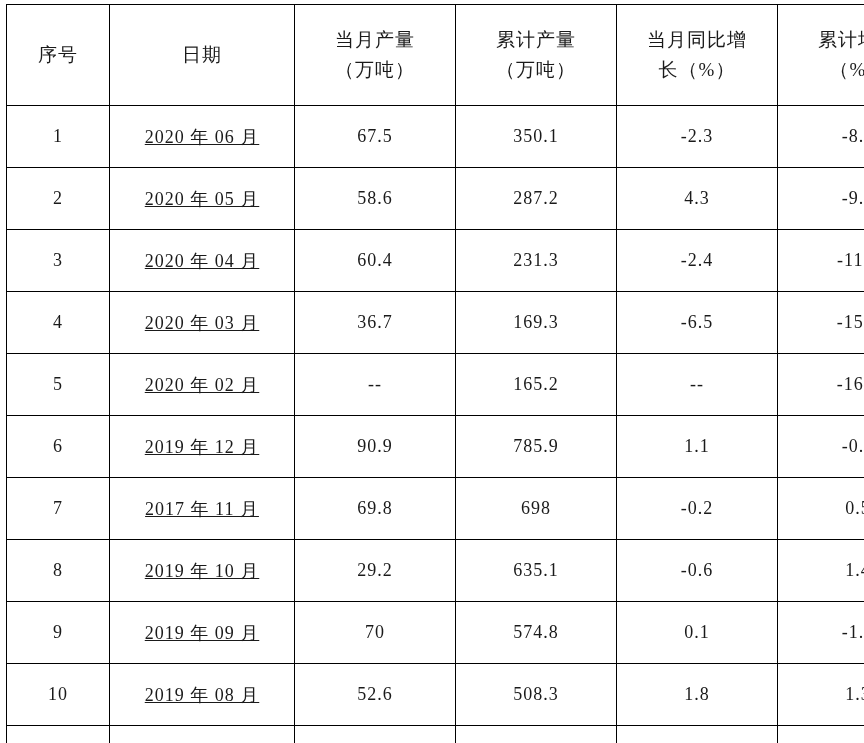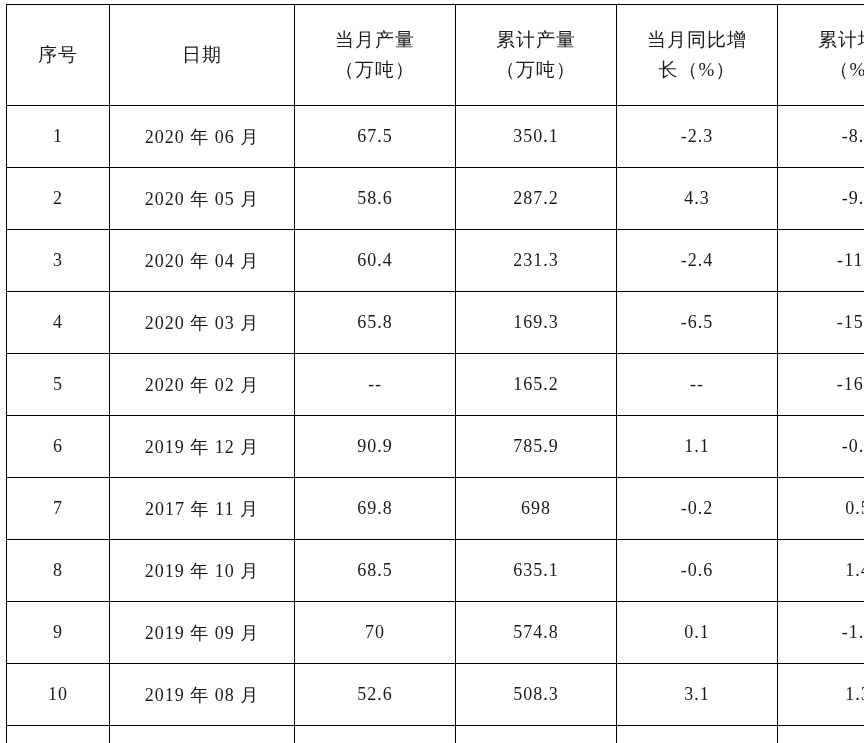--- a/index.html
+++ b/index.html
@@ -43,21 +43,21 @@
   }
   thead th .hdr-line {
     display: block;
   }
   tbody td {
     height: 57px;
     font-size: 18px;
     padding: 2px 4px;
   }
   td.col-idx { width: 94px; }
-  td.col-date { width: 176px; letter-spacing: 1.5px; }
+  td.col-date { width: 176px; letter-spacing: 1.5px; text-decoration: underline; }
   td.col-num { width: 152px; letter-spacing: 1.5px; }
   th.col-idx { width: 94px; }
   th.col-date { width: 176px; }
   th.col-num { width: 152px; margin-left: 18px; }
   .num {
     font-family: "Liberation Serif", "DejaVu Serif", serif;
   }
 </style>
 </head>
 <body>
@@ -111,21 +111,21 @@
         <td class="col-idx">3</td>
         <td class="col-date">2020 年 04 月</td>
         <td class="col-num num">60.4</td>
         <td class="col-num num">231.3</td>
         <td class="col-num num">-2.4</td>
         <td class="col-num num">-11.9</td>
       </tr>
       <tr>
         <td class="col-idx">4</td>
         <td class="col-date">2020 年 03 月</td>
-        <td class="col-num num">65.8</td>
+        <td class="col-num num">36.7</td>
         <td class="col-num num">169.3</td>
         <td class="col-num num">-6.5</td>
         <td class="col-num num">-15.9</td>
       </tr>
       <tr>
         <td class="col-idx">5</td>
         <td class="col-date">2020 年 02 月</td>
         <td class="col-num num">--</td>
         <td class="col-num num">165.2</td>
         <td class="col-num num">--</td>
@@ -143,39 +143,39 @@
         <td class="col-idx">7</td>
         <td class="col-date">2017 年 11 月</td>
         <td class="col-num num">69.8</td>
         <td class="col-num num">698</td>
         <td class="col-num num">-0.2</td>
         <td class="col-num num">0.5</td>
       </tr>
       <tr>
         <td class="col-idx">8</td>
         <td class="col-date">2019 年 10 月</td>
-        <td class="col-num num">68.5</td>
+        <td class="col-num num">29.2</td>
         <td class="col-num num">635.1</td>
         <td class="col-num num">-0.6</td>
         <td class="col-num num">1.4</td>
       </tr>
       <tr>
         <td class="col-idx">9</td>
         <td class="col-date">2019 年 09 月</td>
         <td class="col-num num">70</td>
         <td class="col-num num">574.8</td>
         <td class="col-num num">0.1</td>
         <td class="col-num num">-1.8</td>
       </tr>
       <tr>
         <td class="col-idx">10</td>
         <td class="col-date">2019 年 08 月</td>
         <td class="col-num num">52.6</td>
         <td class="col-num num">508.3</td>
-        <td class="col-num num">3.1</td>
+        <td class="col-num num">1.8</td>
         <td class="col-num num">1.3</td>
       </tr>
       <tr>
         <td class="col-idx">11</td>
         <td class="col-date">2019 年 07 月</td>
         <td class="col-num num">52.4</td>
         <td class="col-num num">456.1</td>
         <td class="col-num num">0.8</td>
         <td class="col-num num">1.1</td>
       </tr>

